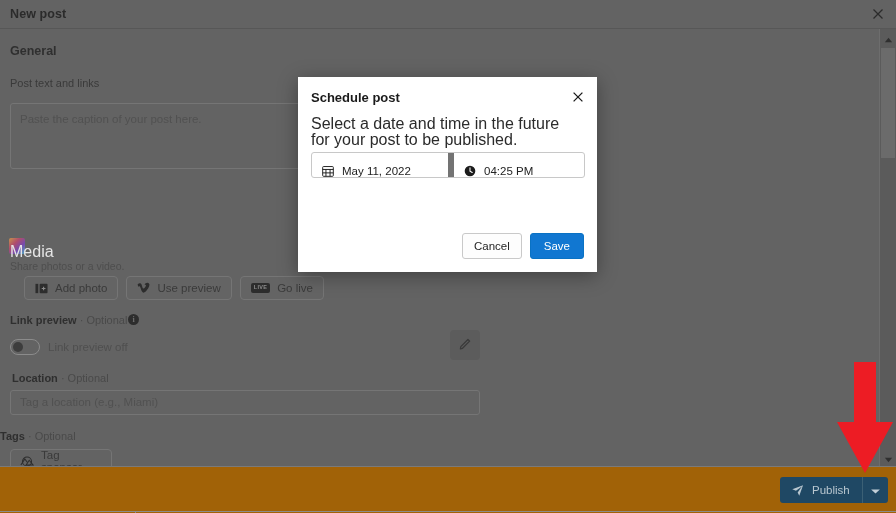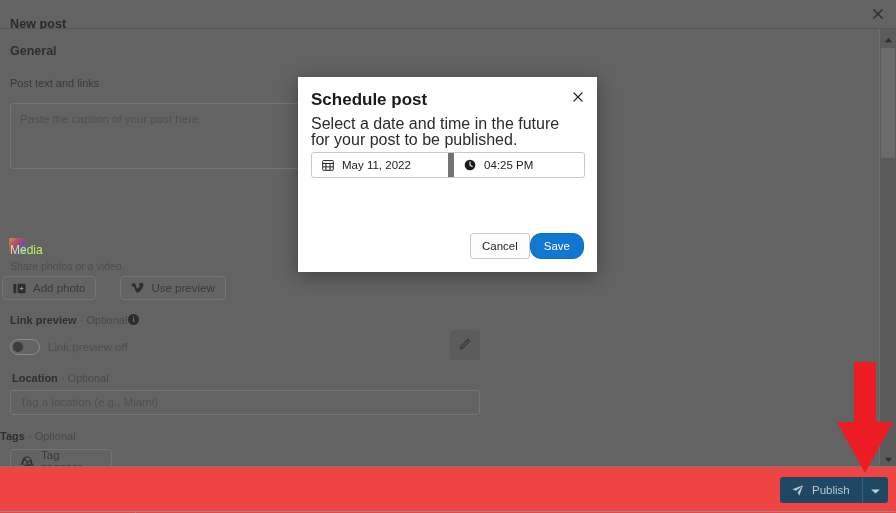--- a/index.html
+++ b/index.html
@@ -33,21 +33,20 @@
     border-bottom: 1px solid #575757;
     box-sizing: border-box;
   }
   .titlebar-title {
     position: absolute;
     left: 10px; top: 7px;
     font-size: 12.5px;
     font-weight: bold;
     color: #2b2b2b;
     letter-spacing: 0.1px;
-    margin-top: 10px;
   }
   .titlebar-close {
     position: absolute;
     right: 10px; top: 6px;
     width: 16px; height: 16px;
     color: #2b2b2b;
   }
   .titlebar-close svg { display:block; }
 
   
@@ -123,36 +122,36 @@
     width: 16px; height: 16px;
     border-radius: 2px;
     background:
       linear-gradient(135deg, #e8a33d 0%, #d94f7a 35%, #8a4fd9 65%, #3fbfd9 100%);
     filter: saturate(0.8) brightness(0.9);
   }
 
   .media-title {
     position: absolute;
     left: 10px; top: 214px;
-    font-size: 12px;
-    color: #bef264;
+    font-size: 16px;
+    color: #e5e5e5;
   }
   .media-sub {
     position: absolute;
     left: 10px; top: 231px;
     font-size: 10.5px;
     color: #4e4e4e;
   }
 
   
   .media-row {
     position: absolute;
-    left: 2px; top: 247px;
+    left: 24px; top: 247px;
     display: flex;
-    gap: 24px;
+    gap: 8px;
   }
   .media-btn {
     height: 24px;
     border: 1px solid #757575;
     border-radius: 4px;
     background: #646464;
     display: flex;
     align-items: center;
     gap: 7px;
     padding: 0 10px;
@@ -256,21 +255,21 @@
     font-size:11.5px;
     color:#3a3a3a;
     overflow:hidden;
   }
 
   
   .bottombar {
     position:absolute;
     left:0; top:466px;
     width:896px; height:47px;
-    background:#ef4444;
+    background:#a16207;
     border-top:1px solid #7a7a7a;
     box-sizing:border-box;
   }
   .bottom-divider {
     position:absolute;
     left:0; top:44px;
     width:896px; height:1px;
     background:#8c8c8c;
   }
   .bottom-tick {
@@ -335,21 +334,21 @@
     position:absolute;
     left:298px; top:77px;
     width:299px; height:195px;
     background:#ffffff;
     box-shadow: 0 4px 18px rgba(0,0,0,0.35);
     box-sizing:border-box;
   }
   .modal-title {
     position:absolute;
     left:13px; top:13px;
-    font-size:17px;
+    font-size:13px;
     font-weight:bold;
     color:#1b1b1b;
   }
   .modal-close {
     position:absolute;
     right:12px; top:13px;
     width:14px; height:14px;
     color:#1b1b1b;
   }
   .modal-close svg{display:block;}
@@ -366,52 +365,52 @@
     left:13px; top:75px;
     width:274px; height:26px;
     display:flex;
     border:1px solid #c8c8c8;
     border-radius:3px;
     box-sizing:border-box;
     background:#fff;
   }
   .dt-cell {
     flex:1 1 50%;
-    display:flex; align-items:center; gap:8px;
+    display:flex; align-items:flex-end; gap:8px;
     padding: 0 10px;
     font-size:11.5px;
     color:#222;
     box-sizing:border-box;
   }
   .dt-cell + .dt-cell { border-left:6px solid #737373; }
   .dt-ico { display:flex; align-items:center; color:#1b1b1b; }
   .dt-ico svg{display:block;}
 
   .modal-actions {
     position:absolute;
     right:13px; bottom:13px;
-    display:flex; 
+    display:flex; gap:8px;
   }
   .btn-cancel {
     height:26px;
     min-width:56px;
     border:1px solid #c9c9c9;
     border-radius:3px;
     background:#fdfdfd;
     color:#1f1f1f;
     font-size:11.5px;
     display:flex; align-items:center; justify-content:center;
     padding: 0 11px;
     box-sizing:border-box;
   }
   .btn-save {
     height:26px;
     min-width:46px;
     border:1px solid #0a72c4;
-    border-radius:11px;
+    border-radius:3px;
     background:#1177d1;
     color:#ffffff;
     font-size:11.5px;
     display:flex; align-items:center; justify-content:center;
     padding: 0 13px;
     box-sizing:border-box;
   }
 
   
   .red-arrow {
@@ -476,20 +475,26 @@
 
           <div class="media-btn">
             <span class="btn-ico">
               <svg viewBox="0 0 14 12" width="13" height="12">
                 <path d="M0.6 2.2 C2.2 0.6 4.2 0.4 4.9 2.2 C5.5 3.7 5.9 6.6 6.9 6.6 C7.9 6.6 9.4 4.6 9.6 3.4 C9.8 2.3 8.9 2.4 8.2 2.7 C8.7 0.3 12.2 -0.3 13.2 1.6 C14.2 3.5 11.3 8.2 9.1 10.1 C7.6 11.4 6.1 11.3 5.2 9.6 C4.5 8.2 3.8 5.2 3.2 4.4 C2.7 3.7 2.1 4.1 1.5 4.6 Z" fill="currentColor"></path>
               </svg>
             </span>
             <span>Use preview</span>
           </div>
 
+          <div class="media-btn">
+            <span class="btn-ico">
+              <span class="live-badge">LIVE</span>
+            </span>
+            <span>Go live</span>
+          </div>
 
         </div>
 
         <div class="field-label bold lp-label">
           <span>Link preview</span><span class="label-opt"> · Optional</span>
         </div>
         <div class="info-dot">i</div>
 
         <div class="toggle">
           <div class="toggle-knob"></div>

